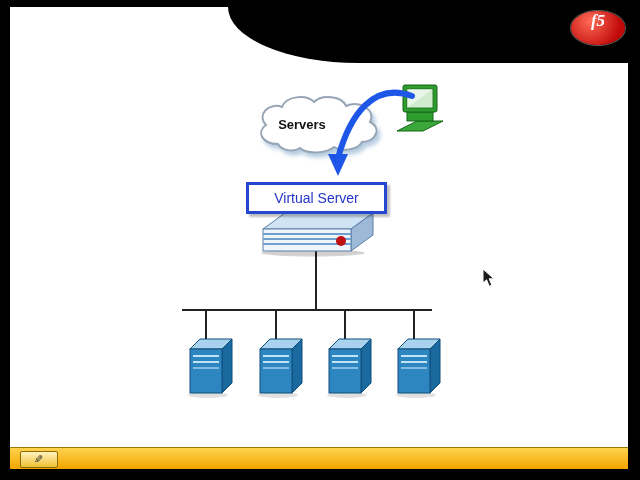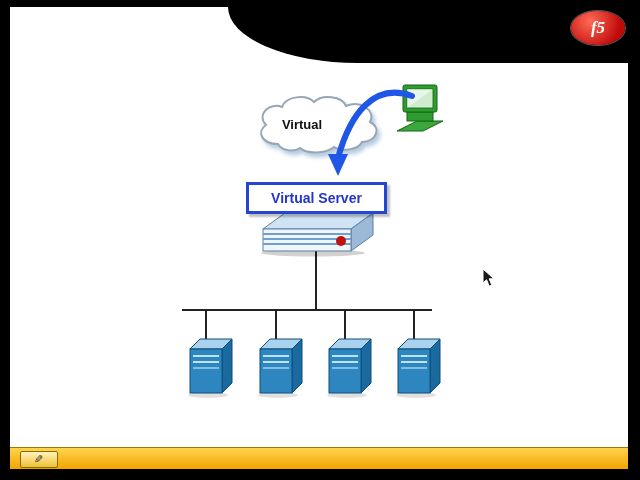--- a/index.html
+++ b/index.html
@@ -13,40 +13,40 @@
     border-radius:0 0 0 130px / 0 0 0 56px;z-index:1;
   }
   .slide-title{
     position:absolute;left:150px;top:22px;width:330px;text-align:center;z-index:2;
     font-family:"Liberation Serif",serif;font-weight:bold;font-size:31px;
     color:#2b35c5;text-shadow:2px 2px 1px rgba(0,0,0,0.8);letter-spacing:1px;
   }
   .f5-logo{
     position:absolute;left:571px;top:11px;width:54px;height:34px;border-radius:50%;
     background:radial-gradient(circle at 35% 30%, #ff6a55, #c00a0a 72%);
-    display:flex;align-items:center;justify-content:center;z-index:3;
+    display:flex;justify-content:center;z-index:3;
     box-shadow:0 0 0 1px rgba(255,255,255,0.35);
   }
   .f5-logo span{
     color:#fff;font-family:"Liberation Serif",serif;font-style:italic;
     font-weight:bold;font-size:17px;
   }
   .cloud-wrap{position:absolute;left:248px;top:92px;width:145px;height:66px;z-index:2;}
   .internet-label{
     position:absolute;left:262px;top:117px;width:80px;text-align:center;z-index:3;
     font-weight:bold;font-size:13px;color:#111;
   }
   .pc-wrap{position:absolute;left:393px;top:84px;width:56px;height:56px;z-index:2;}
   .arrow-wrap{position:absolute;left:312px;top:86px;width:110px;height:100px;z-index:4;}
   .vs-box{
     position:absolute;left:246px;top:182px;width:135px;height:26px;z-index:3;
     border:3px solid #2547d0;background:#fff;display:flex;align-items:center;justify-content:center;
     box-shadow:3px 3px 2px rgba(0,0,0,0.25);
   }
-  .vs-box span{font-weight:bold;font-size:14px;color:#2435c8;}
+  .vs-box span{font-weight:normal;font-size:14px;color:#2435c8;}
   .appliance-wrap{position:absolute;left:255px;top:207px;width:120px;height:50px;z-index:2;}
   .line{position:absolute;background:#222;z-index:1;}
   .trunk{left:315px;top:250px;width:2px;height:61px;}
   .bus{left:182px;top:309px;width:250px;height:2px;}
   .drop1{left:205px;top:311px;width:2px;height:30px;}
   .drop2{left:275px;top:311px;width:2px;height:30px;}
   .drop3{left:344px;top:311px;width:2px;height:30px;}
   .drop4{left:413px;top:311px;width:2px;height:30px;}
   .server{position:absolute;top:337px;width:46px;height:62px;z-index:2;}
   .srv1{left:188px}.srv2{left:258px}.srv3{left:327px}.srv4{left:396px}
@@ -72,21 +72,21 @@
 
   <div class="f5-logo">
     <span>f5</span>
   </div>
 
   <div class="cloud-wrap">
     <svg width="145" height="66" viewBox="0 0 145 66" style="filter:drop-shadow(3px 4px 2px rgba(120,160,200,0.55));">
       <path d="M30 52 C14 52 8 40 18 33 C8 22 22 10 34 15 C38 4 58 2 66 10 C74 2 94 4 98 14 C112 8 128 18 122 30 C134 36 128 50 114 50 C110 58 94 60 86 55 C78 62 58 62 52 56 C46 60 34 59 30 52 Z" fill="#ffffff" stroke="#97a5b5" stroke-width="2"></path>
     </svg>
   </div>
-  <div class="internet-label">Virtual</div>
+  <div class="internet-label">Servers</div>
 
   <div class="pc-wrap">
     <svg width="56" height="56" viewBox="0 0 56 56">
       <polygon points="4,47 30,47 50,37 24,37" fill="#3aa83a" stroke="#146414"></polygon>
       <rect x="14" y="28" width="26" height="9" fill="#2f9c2f" stroke="#146414"></rect>
       <rect x="10" y="1" width="34" height="27" rx="2" fill="#2f9c2f" stroke="#146414"></rect>
       <rect x="14" y="5" width="26" height="19" fill="#cfeccf" stroke="#146414" stroke-width="0.8"></rect>
       <polygon points="14,5 40,5 14,24" fill="#ffffff" opacity="0.5"></polygon>
     </svg>
   </div>

